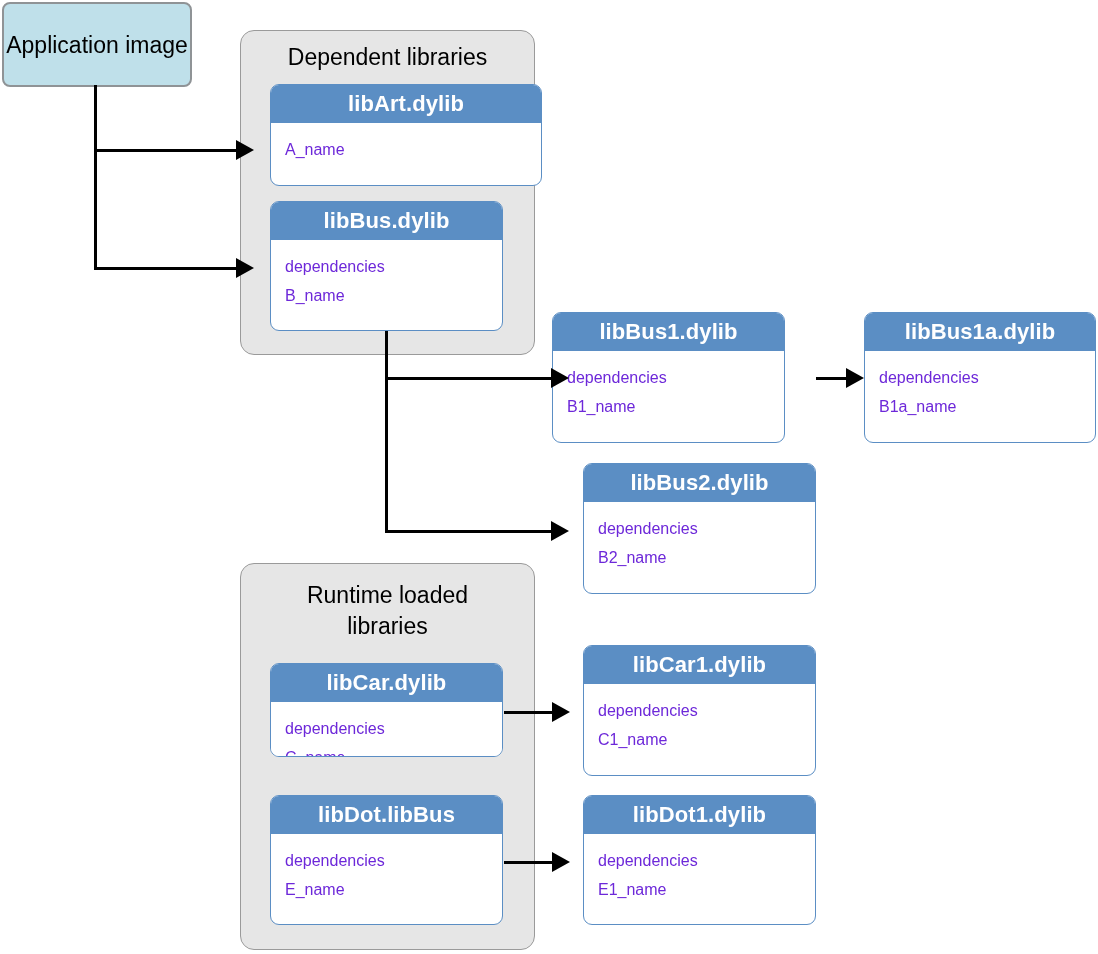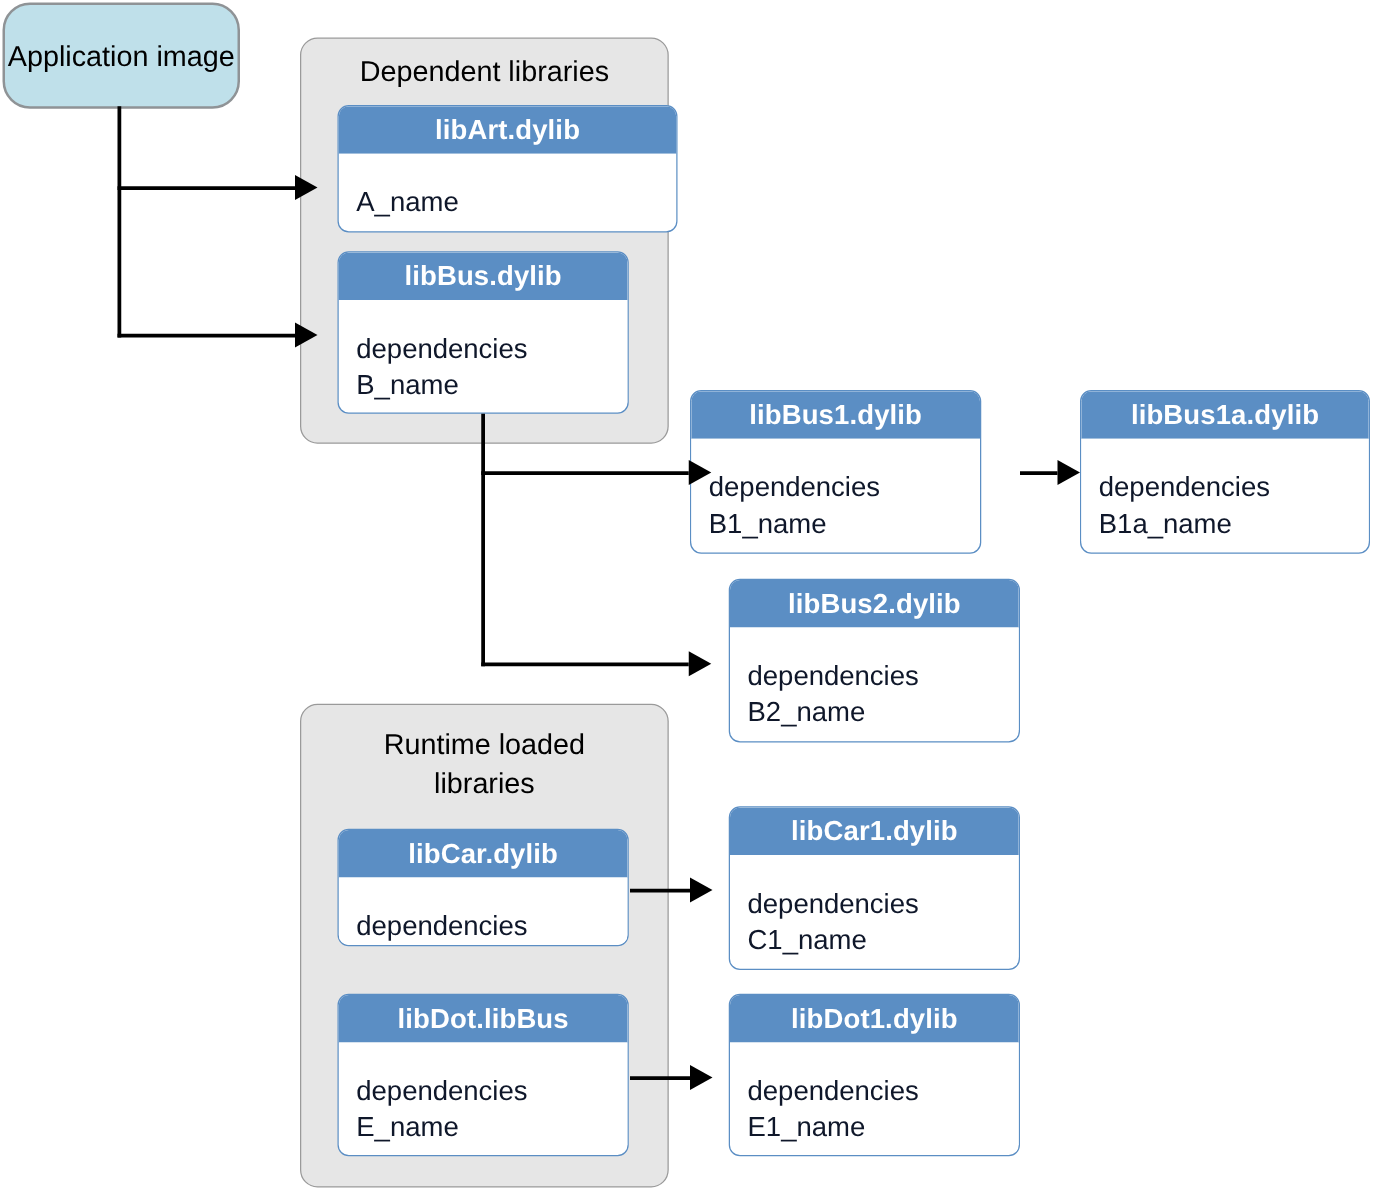--- a/index.html
+++ b/index.html
@@ -17,21 +17,21 @@
     background: #ffffff;
     overflow: hidden;
   }
 
   
   .app-node {
     position: absolute;
     box-sizing: border-box;
     background: #bfe0ea;
     border: 2px solid #8f9396;
-    border-radius: 22px;
+    border-radius: 8px;
     display: flex;
     align-items: center;
     justify-content: center;
     text-align: center;
     color: #000000;
     font-size: 23px;
     line-height: 30px;
   }
 
   
@@ -68,24 +68,24 @@
     font-weight: bold;
     font-size: 22px;
     text-align: center;
     height: 38px;
     line-height: 38px;
     letter-spacing: 0.1px;
   }
   .lib-body {
     box-sizing: border-box;
     background: #ffffff;
-    color: #0f172a;
-    font-size: 22px;
+    color: #6d28d9;
+    font-size: 16px;
     line-height: 29px;
-    padding: 24px 0 0 14px;
+    padding: 12px 0 0 14px;
     white-space: pre-line;
   }
 
   
   .conn {
     position: absolute;
     background: #000000;
   }
   .conn-h { height: 3px; }
   .conn-v { width: 3px; }

